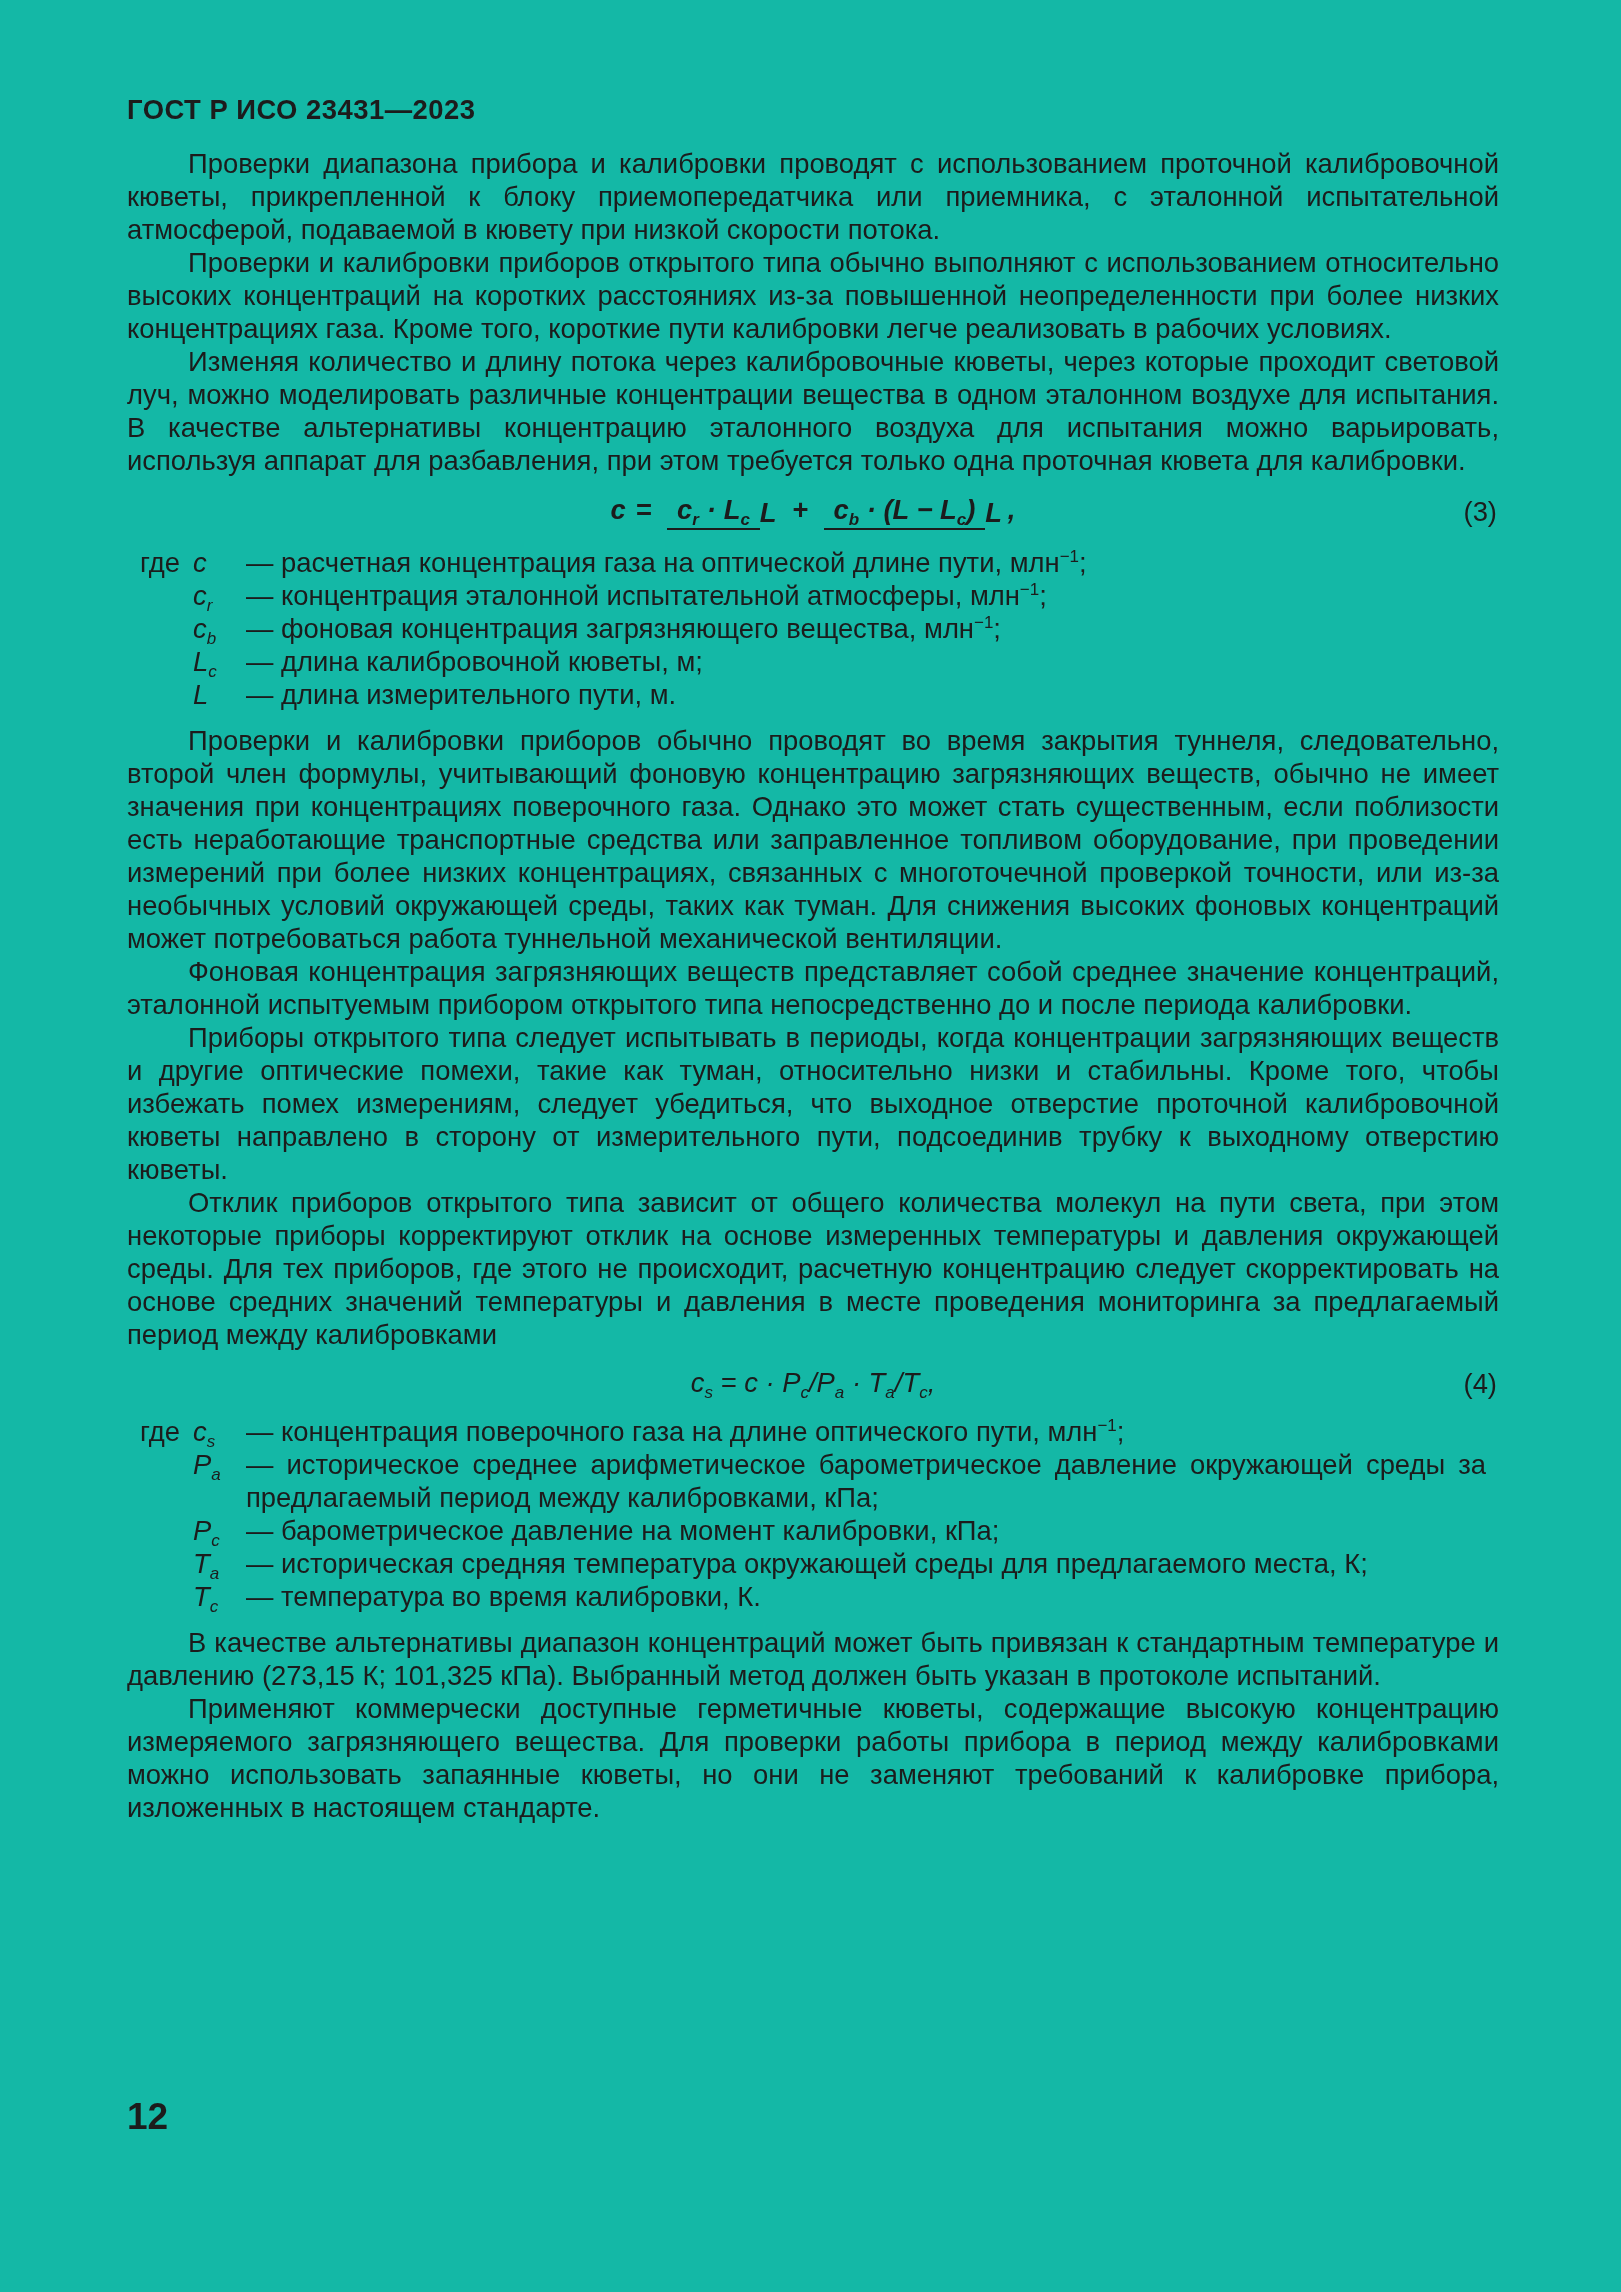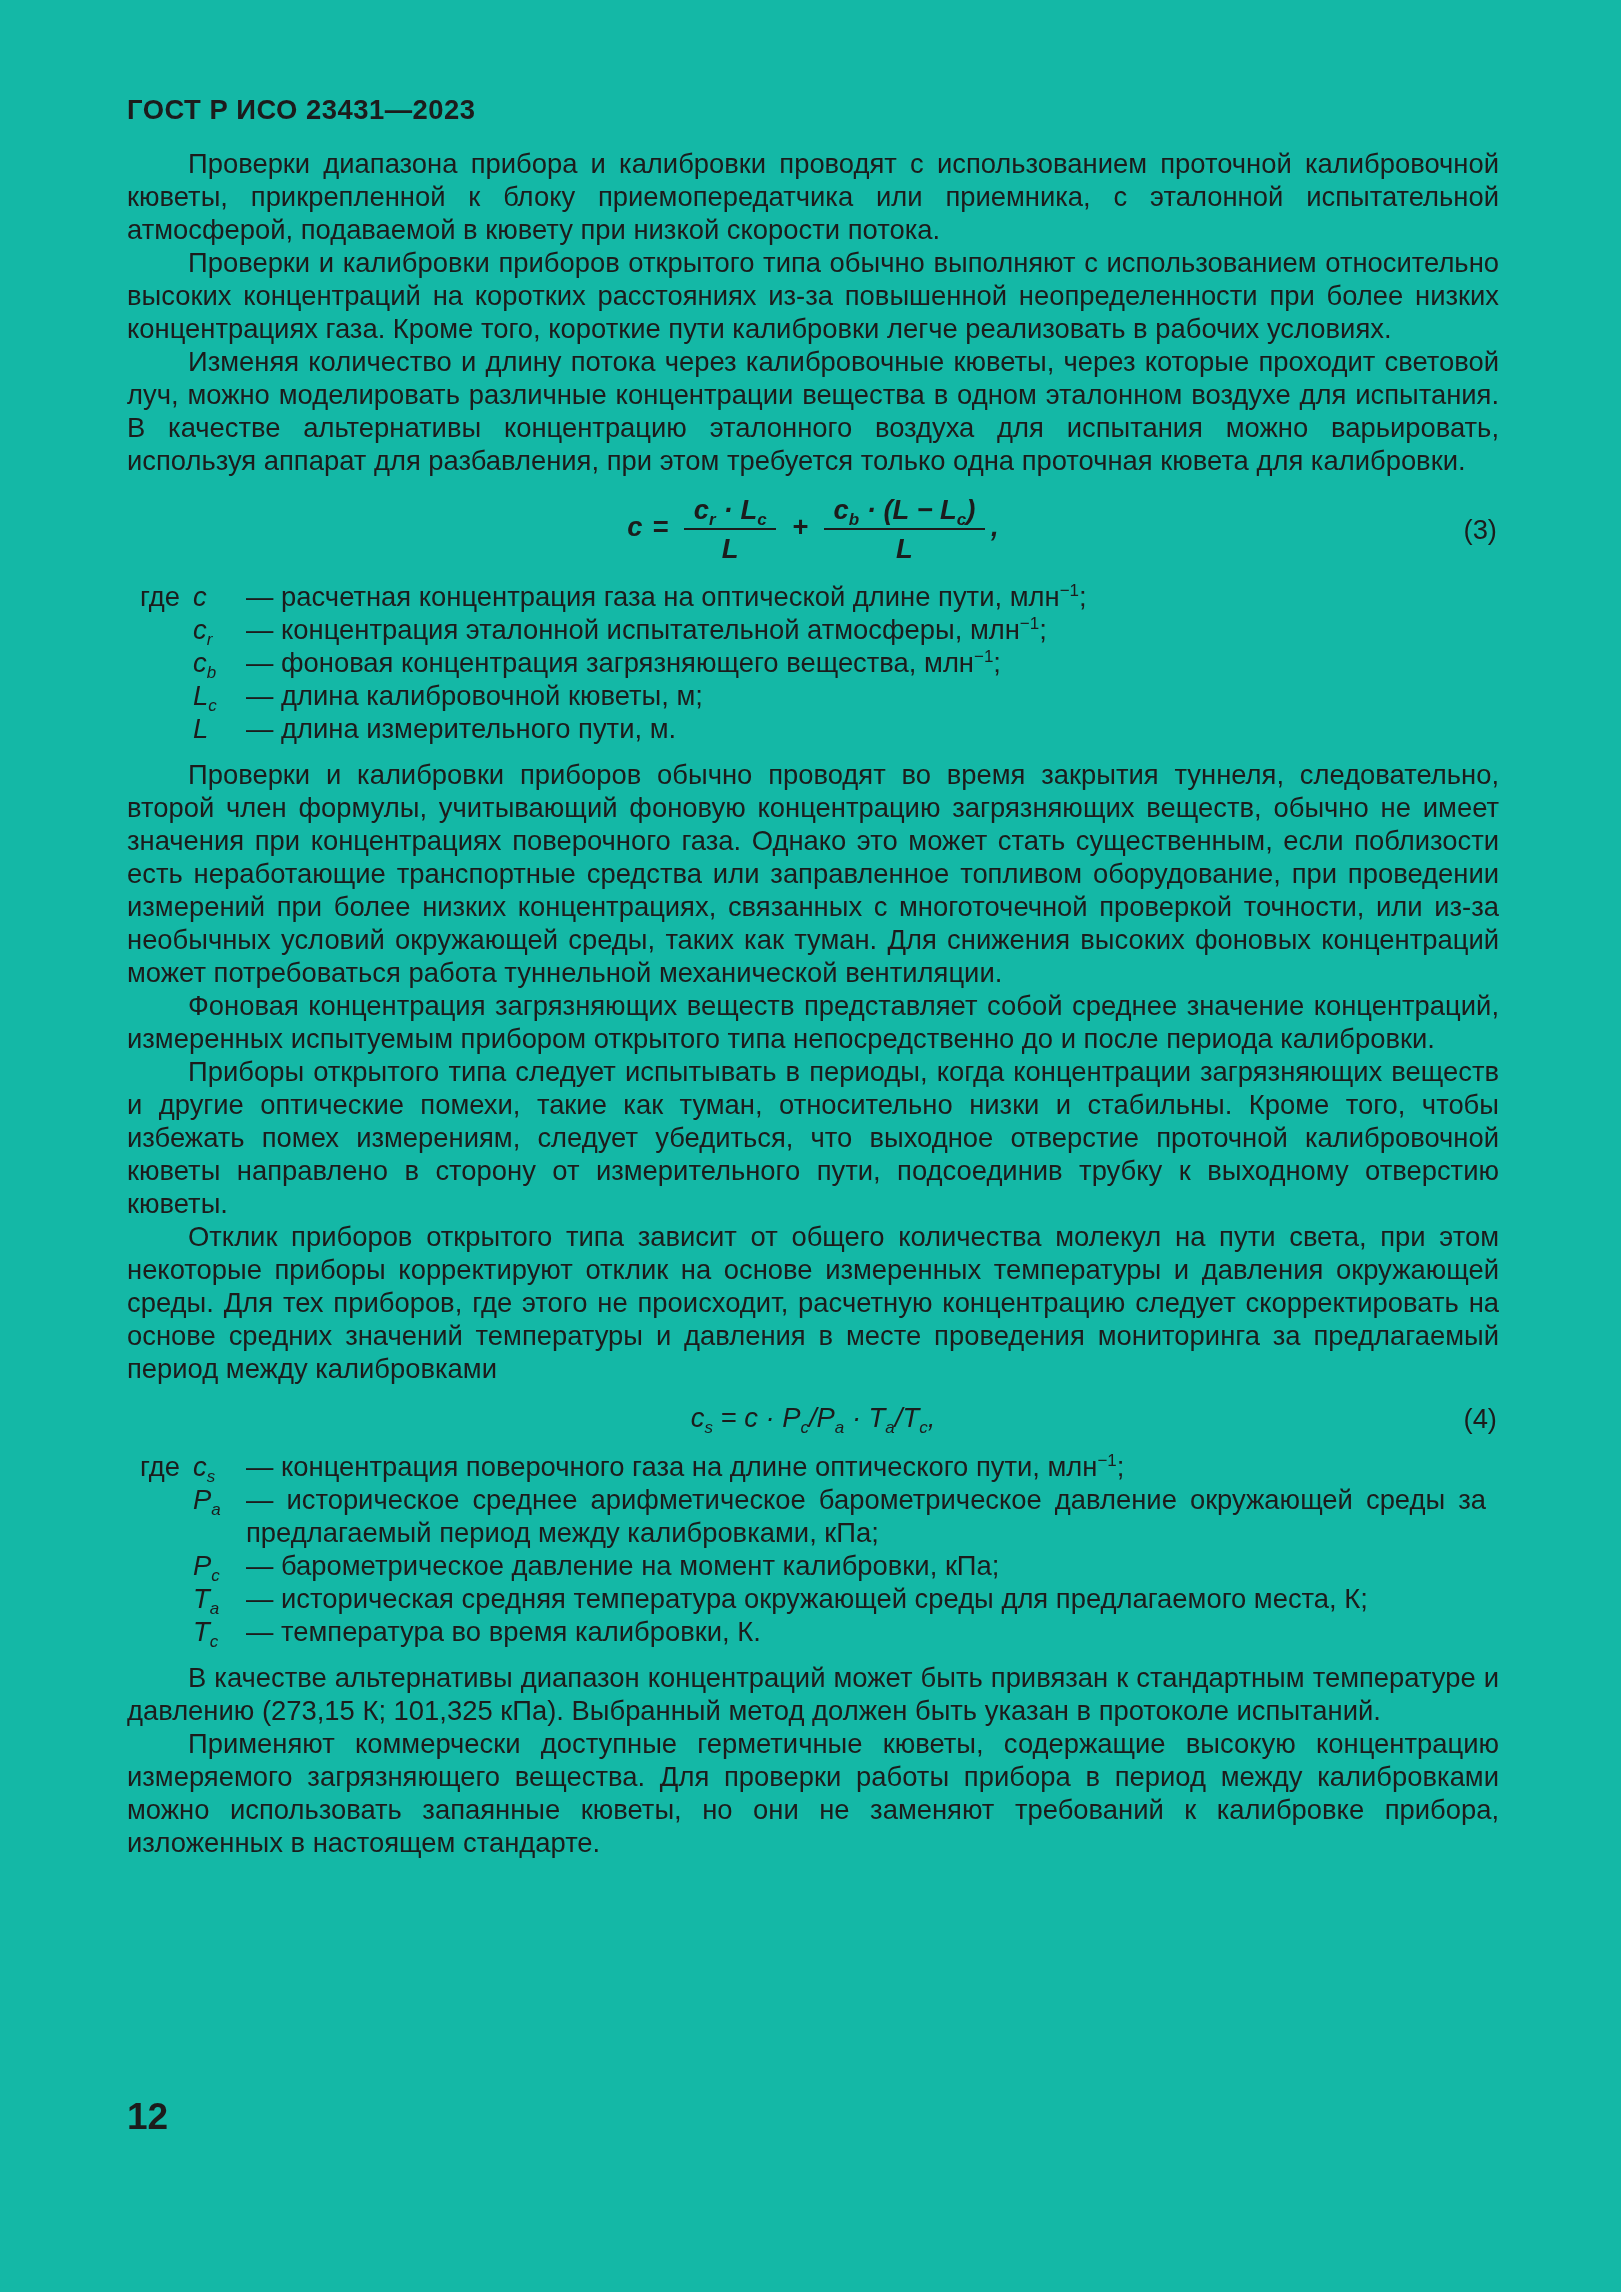--- a/index.html
+++ b/index.html
@@ -38,21 +38,20 @@
     text-align: center;
     white-space: nowrap;
   }
   .formula { font-style: italic; }
   .f3-formula { font-weight: bold; }
   .fv { font-style: italic; }
   .fop { margin: 0 9.8px; }
   .fmid { margin: 0 7.8px; }
   .frac {
     display: inline-flex;
-    flex-direction: column;
     align-items: center;
     vertical-align: middle;
     margin: 0 5.9px;
     line-height: 33px;
   }
   .frac .num { border-bottom: 2.9px solid #1c1c1c; padding: 0 9.8px 2px 9.8px; }
   .frac .den { padding-top: 2px; }
   .eq-label {
     position: absolute;
     right: 2px;
@@ -125,21 +124,21 @@
         <span class="def-desc"><span>— длина калибровочной кюветы, м;</span><sup></sup><span></span></span>
       </div>
       <div class="def-row">
         <span class="def-lead"></span>
         <span class="def-term"><span class="fv">L</span><sub></sub></span>
         <span class="def-desc"><span>— длина измерительного пути, м.</span><sup></sup><span></span></span>
       </div>
     </div>
 
     <p class="para">Проверки и калибровки приборов обычно проводят во время закрытия туннеля, следовательно, второй член формулы, учитывающий фоновую концентрацию загрязняющих веществ, обычно не имеет значения при концентрациях поверочного газа. Однако это может стать существенным, если поблизости есть неработающие транспортные средства или заправленное топливом оборудование, при проведении измерений при более низких концентрациях, связанных с многоточечной проверкой точности, или из-за необычных условий окружающей среды, таких как туман. Для снижения высоких фоновых концентраций может потребоваться работа туннельной механической вентиляции.</p>
-    <p class="para">Фоновая концентрация загрязняющих веществ представляет собой среднее значение концентраций, измеренных испытуемым прибором открытого типа непосредственно до и после периода калибровки.</p>
+    <p class="para">Фоновая концентрация загрязняющих веществ представляет собой среднее значение концентраций, эталонной испытуемым прибором открытого типа непосредственно до и после периода калибровки.</p>
     <p class="para">Приборы открытого типа следует испытывать в периоды, когда концентрации загрязняющих веществ и другие оптические помехи, такие как туман, относительно низки и стабильны. Кроме того, чтобы избежать помех измерениям, следует убедиться, что выходное отверстие проточной калибровочной кюветы направлено в сторону от измерительного пути, подсоединив трубку к выходному отверстию кюветы.</p>
     <p class="para">Отклик приборов открытого типа зависит от общего количества молекул на пути света, при этом некоторые приборы корректируют отклик на основе измеренных температуры и давления окружающей среды. Для тех приборов, где этого не происходит, расчетную концентрацию следует скорректировать на основе средних значений температуры и давления в месте проведения мониторинга за предлагаемый период между калибровками</p>
 
     <div class="formula-block">
       <span class="formula f4-formula"><span class="fv">c</span><sub>s</sub><span class="fv"> = c · P</span><sub>c</sub><span class="fv">/P</span><sub>a</sub><span class="fv"> · T</span><sub>a</sub><span class="fv">/T</span><sub>c</sub><span class="fv">,</span></span>
       <span class="eq-label">(4)</span>
     </div>
 
     <div class="def-list">
       <div class="def-row">

